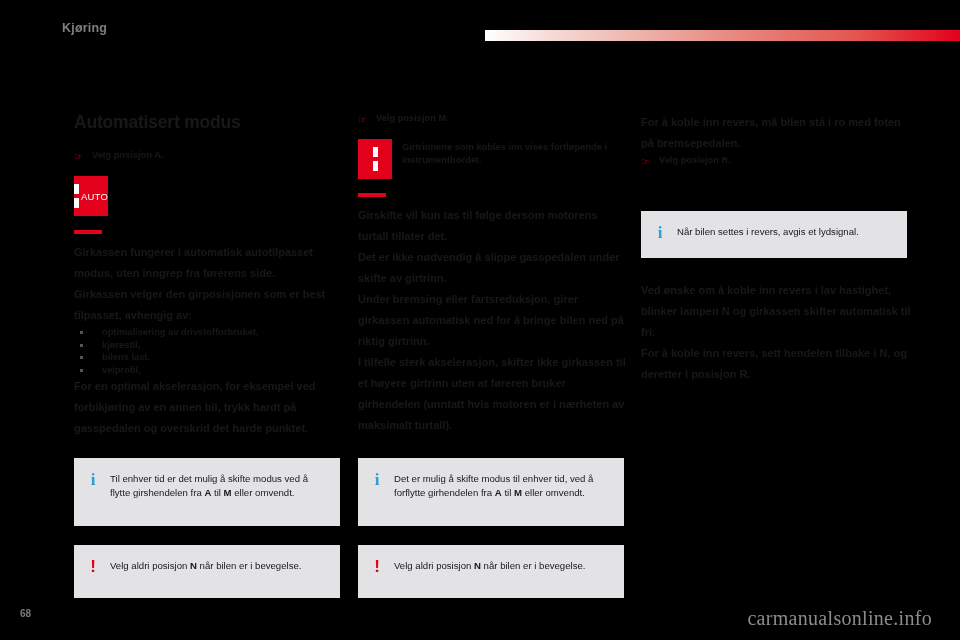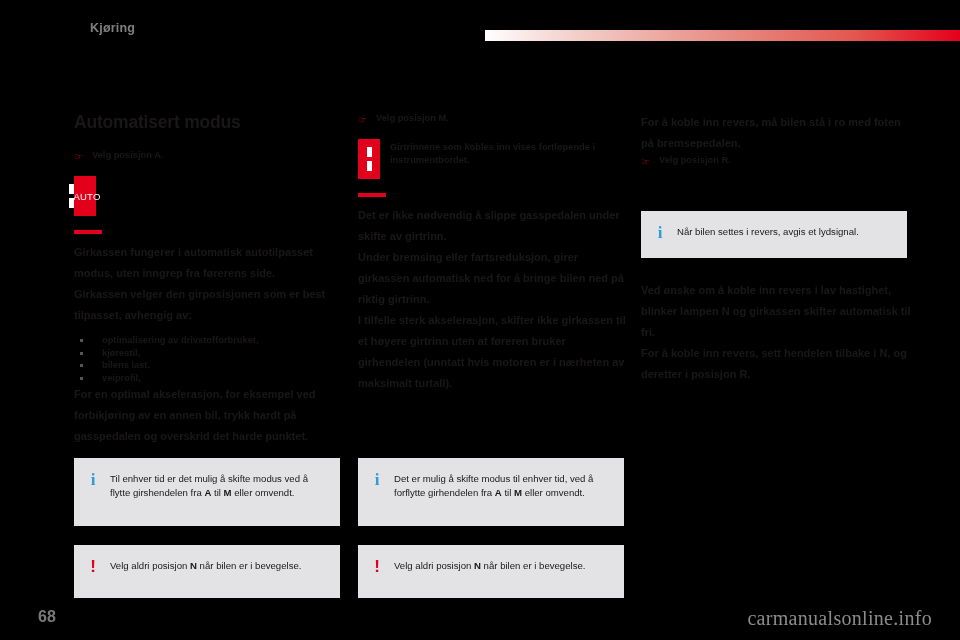--- a/index.html
+++ b/index.html
@@ -26,21 +26,20 @@
     width: 960px; height: 52px;
     background: #000000;
   }
   #section-tab {
     position: absolute;
     left: 62px; top: 21px;
     font-size: 12.5px;
     font-weight: bold;
     color: #7f7f7f;
     letter-spacing: 0.2px;
-    margin-left: 28px;
   }
   #header-rule {
     position: absolute;
     left: 485px; top: 30px;
     width: 475px; height: 11px;
     background: linear-gradient(to right, #ffffff 0%, #f6dad6 14%, #e8968c 46%, #e3564f 78%, #e3001b 100%);
   }
 
   
   .column {
@@ -84,21 +83,21 @@
   
   .picto-row {
     display: flex;
     align-items: flex-start;
     gap: 10px;
     margin-bottom: 14px;
   }
   .picto {
     position: relative;
     flex: 0 0 auto;
-    width: 22px;
+    width: 34px;
     height: 40px;
     background: #e3001b;
     display: flex;
     align-items: center;
     justify-content: center;
     gap: 4px;
   }
   .picto-bars {
     position: relative;
     width: 5px;
@@ -138,21 +137,21 @@
   p.body {
     font-size: 11px;
     font-weight: bold;
     color: #1a1718;
     line-height: 21px;
   }
   p.body + p.body { margin-top: 0; }
 
   ul.bullets {
     list-style: none;
-    margin: 8px 0 0 0;
+    margin: 0 0 0 0;
   }
   ul.bullets li {
     position: relative;
     padding-left: 28px;
     font-size: 9.3px;
     font-weight: bold;
     color: #1a1718;
     line-height: 12.6px;
   }
   ul.bullets li::before {
@@ -203,22 +202,22 @@
 
   #callout-rev-info { left: 641px; top: 211px; width: 266px; height: 47px; }
   #callout-left-info { left: 74px; top: 458px; width: 266px; height: 68px; }
   #callout-mid-info  { left: 358px; top: 458px; width: 266px; height: 68px; }
   #callout-left-warn { left: 74px; top: 545px; width: 266px; height: 53px; }
   #callout-mid-warn  { left: 358px; top: 545px; width: 266px; height: 53px; }
 
   
   #page-number {
     position: absolute;
-    left: 38px; top: 608px;
-    font-size: 16px;
+    left: 20px; top: 608px;
+    font-size: 10px;
     font-weight: bold;
     color: #7a7a7a;
   }
   #watermark {
     position: absolute;
     right: 28px; top: 607px;
     font-size: 20px;
     color: #8c8c8c;
     letter-spacing: 0.3px;
     font-family: Liberation Serif, serif;
@@ -281,20 +280,21 @@
         <span class="picto-bars">
           <i class="top"></i>
             <i class="bottom"></i>
         </span>
       </div>
       <div class="picto-caption">Girtrinnene som kobles inn vises fortløpende i instrumentbordet.</div>
     </div>
 
     <div class="red-tick"></div>
 
+    <p class="body">Girskifte vil kun tas til følge dersom motorens turtall tillater det.</p>
     <p class="body">Det er ikke nødvendig å slippe gasspedalen under skifte av girtrinn.</p>
     <p class="body">Under bremsing eller fartsreduksjon, girer girkassen automatisk ned for å bringe bilen ned på riktig girtrinn.</p>
     <p class="body">I tilfelle sterk akselerasjon, skifter ikke girkassen til et høyere girtrinn uten at føreren bruker girhendelen (unntatt hvis motoren er i nærheten av maksimalt turtall).</p>
   </div>
 
   <div class="column" id="col-right">
 
     <p class="body">For å koble inn revers, må bilen stå i ro med foten på bremsepedalen.</p>
 
     <div class="action-line" style="margin-top:0;margin-bottom:14px;">

